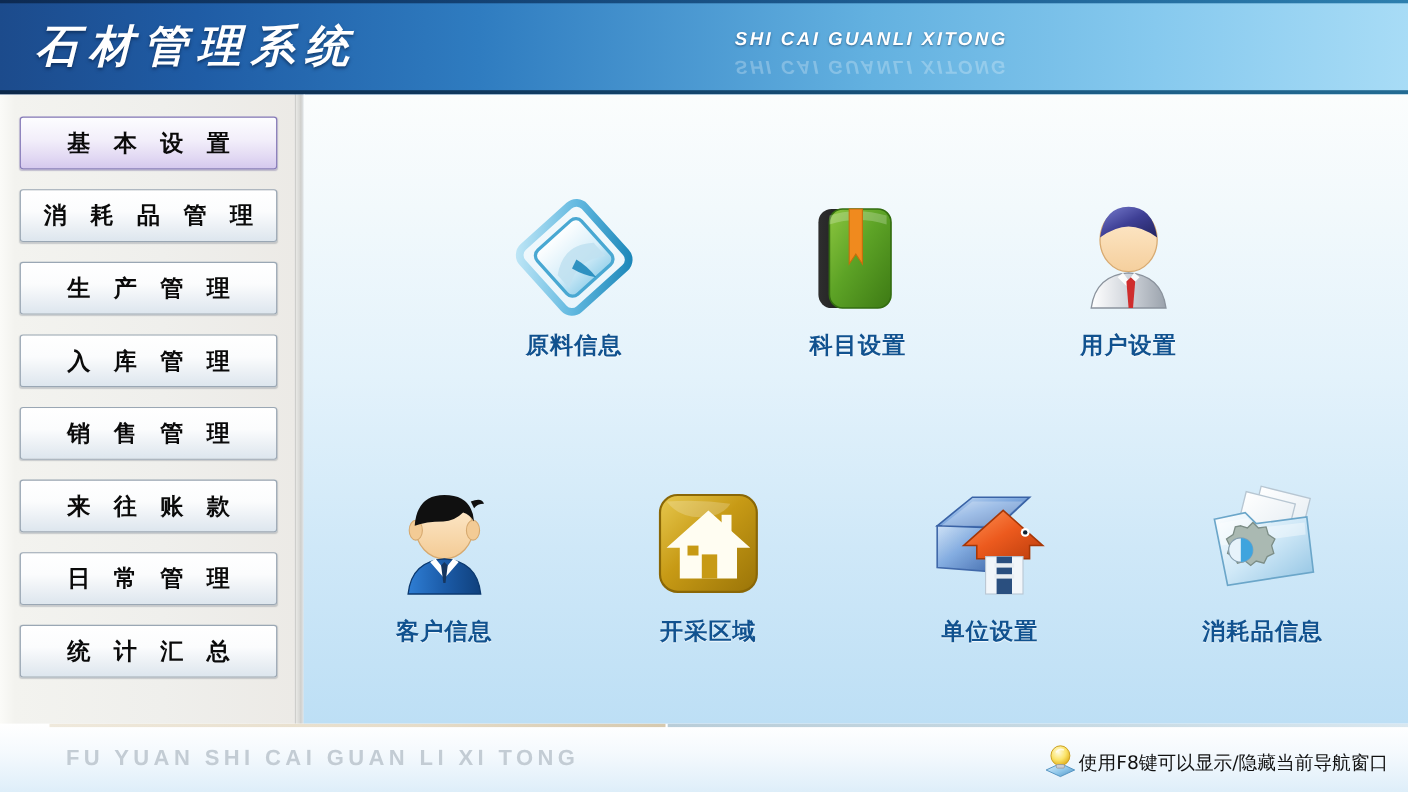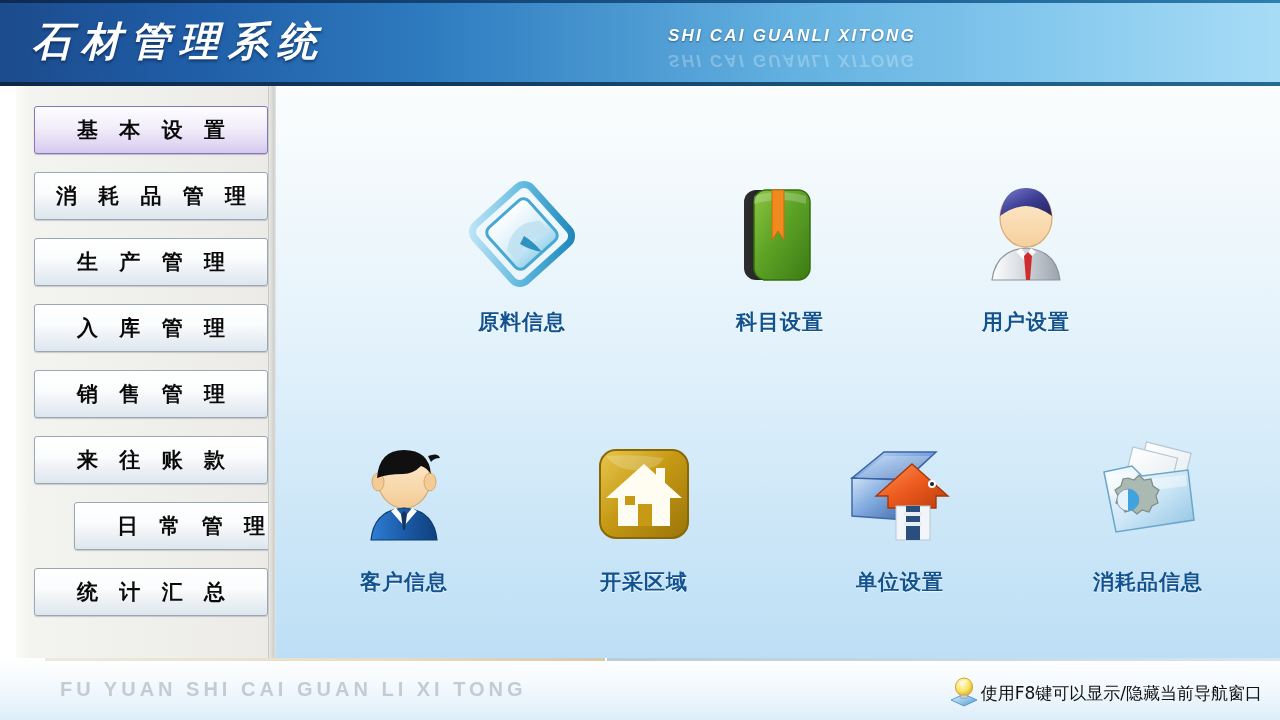--- a/index.html
+++ b/index.html
@@ -38,21 +38,21 @@
     position:absolute;left:668px;top:50px;
     font-size:17px;font-weight:bold;letter-spacing:2.2px;
     color:rgba(255,255,255,.26);
     transform:scaleY(-1);
     white-space:nowrap;
     filter:blur(.6px);
   }
 
   
   .sidebar{
-    position:absolute;left:16px;top:86px;width:268px;height:572px;
+    position:absolute;left:0;top:86px;width:268px;height:572px;
     background:linear-gradient(90deg,#fbfbf8 0%,#f3f3ef 5%,#efefec 55%,#eceae6 100%);
   }
   .sidebar-inner{position:absolute;left:18px;top:0;width:240px;height:100%;}
   .nav-btn{
     position:absolute;left:0;width:234px;height:48px;
     border:1px solid #9aa7b4;border-radius:3px;
     background:linear-gradient(180deg,#ffffff 0%,#fbfcfd 42%,#eaeff4 75%,#dde6ee 100%);
     box-shadow:0 1px 1px rgba(120,130,140,.35);
     display:flex;align-items:center;justify-content:center;
     font-family:"DejaVu Sans","Liberation Sans",sans-serif;
@@ -77,21 +77,21 @@
     position:absolute;left:276px;top:86px;width:1004px;height:572px;
     background:linear-gradient(180deg,#fbfdfd 0%,#f2f9fc 18%,#e3f2fb 45%,#cfe8f8 72%,#bddff5 100%);
     overflow:hidden;
   }
   .icon-grid{position:absolute;left:0;top:0;width:1004px;height:572px;}
   .icon-cell{
     position:absolute;width:200px;text-align:center;cursor:pointer;
   }
   .icon-art{width:120px;height:120px;margin:0 auto;position:relative;}
   .icon-label{
-    margin-top:14px;
+    margin-top:6px;
     font-family:"DejaVu Sans","Liberation Sans",sans-serif;
     font-size:21px;font-weight:bold;color:#11528f;
     text-shadow:0 1px 1px rgba(255,255,255,.85);
     letter-spacing:1px;
   }
 
   
   .statusbar{
     position:absolute;left:0;top:658px;width:1280px;height:78px;
     background:linear-gradient(180deg,#ffffff 0%,#f4f9fd 35%,#e2f0fa 72%,#cfe7f7 100%);
@@ -142,21 +142,21 @@
         </div>
         <div class="nav-btn" style="top: 152px;">
           <span>生 产 管 理</span>
         </div>
         <div class="nav-btn" style="top: 284px;">
           <span>销 售 管 理</span>
         </div>
         <div class="nav-btn" style="top: 350px;">
           <span>来 往 账 款</span>
         </div>
-        <div class="nav-btn" style="top: 416px; margin-left: 40px;">
+        <div class="nav-btn" style="top: 416px;">
           <span>日 常 管 理</span>
         </div>
         <div class="nav-btn" style="top: 482px;">
           <span>统 计 汇 总</span>
         </div>
       </div>
   </div>
   <div class="splitter"></div>
 
   <div class="content">

